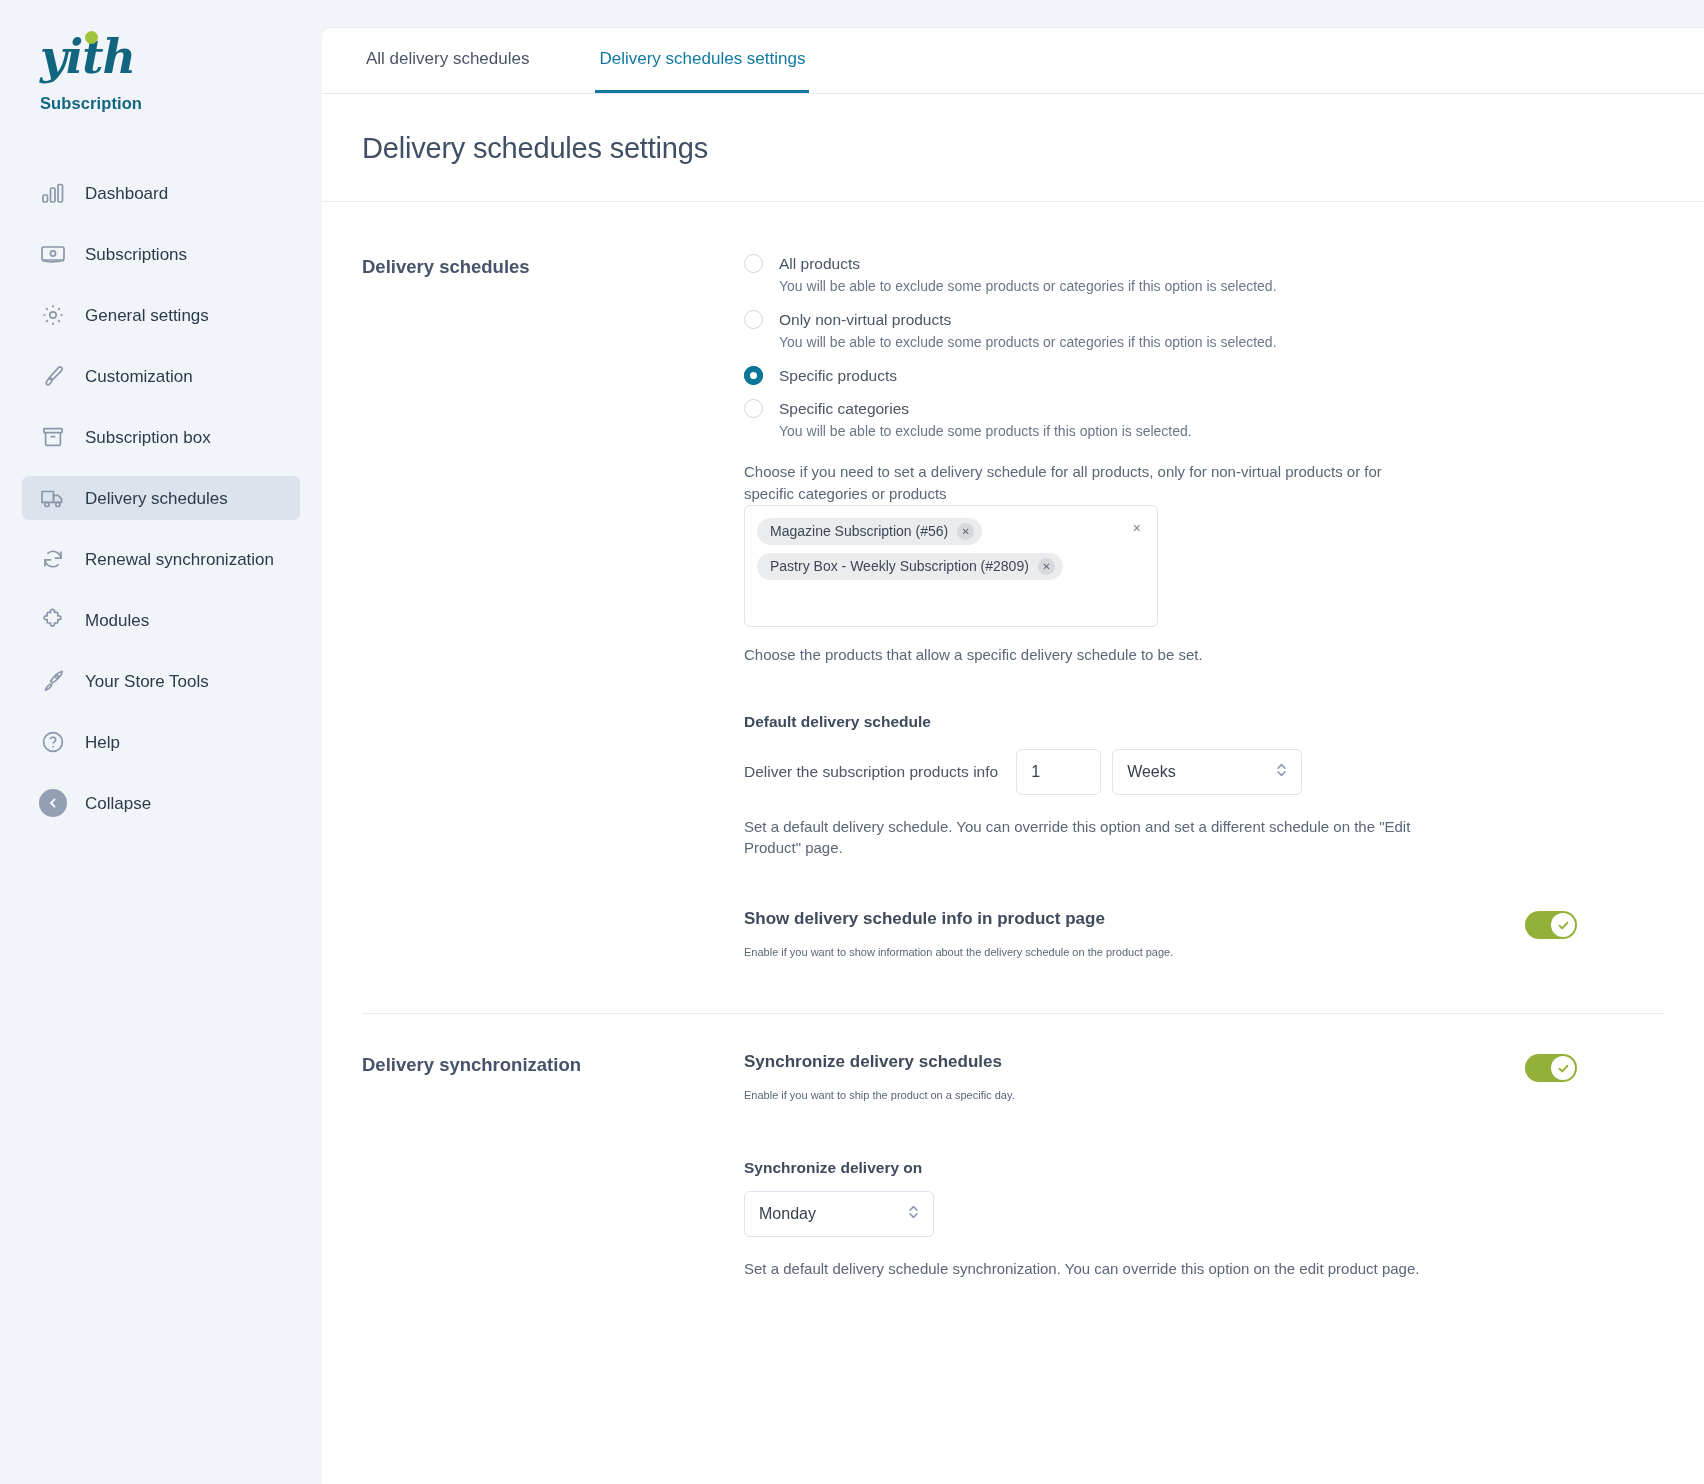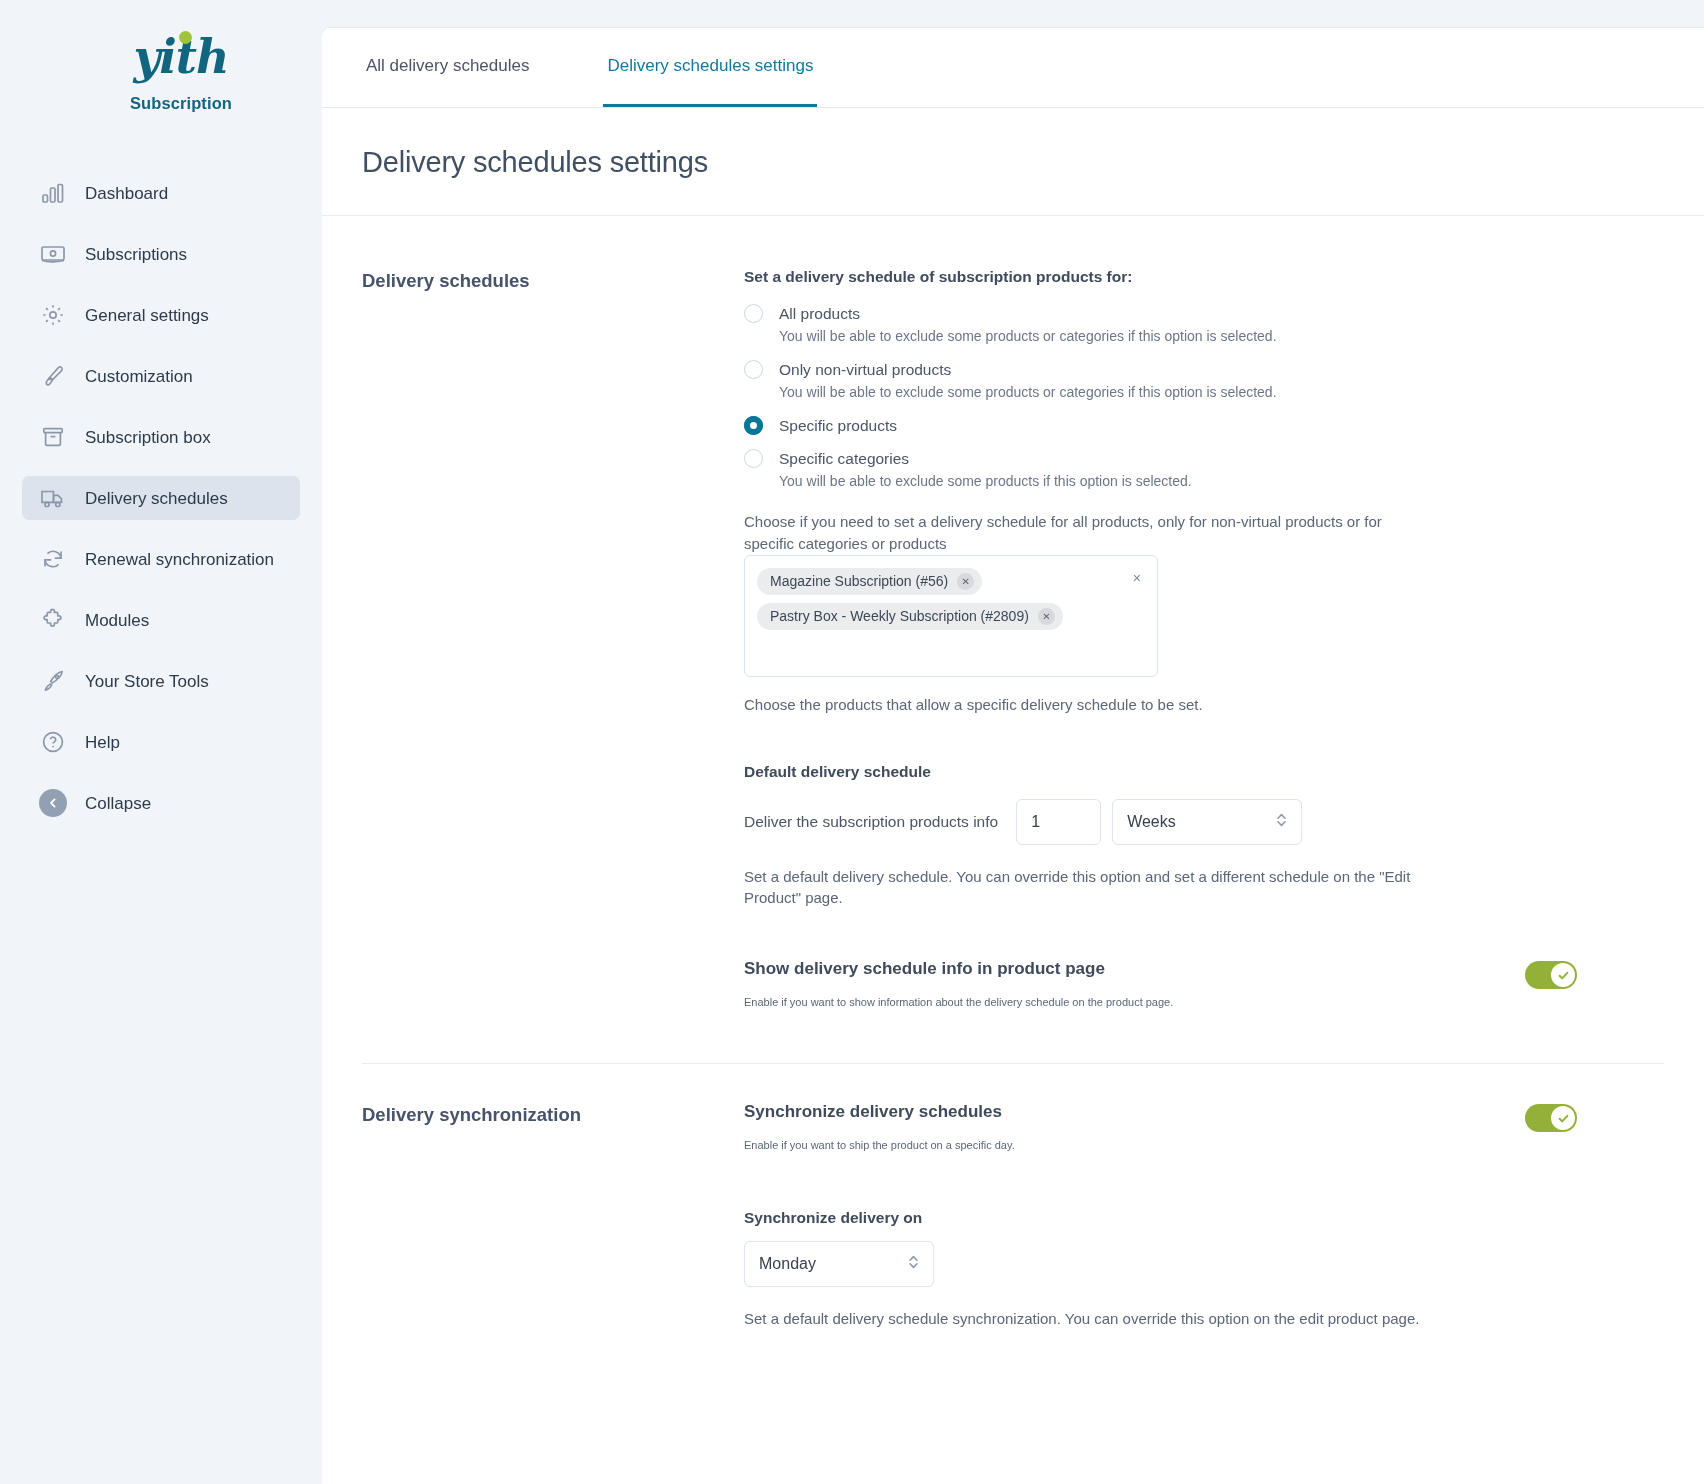--- a/index.html
+++ b/index.html
@@ -12,21 +12,20 @@
   }
   #app { display: flex; width: 1704px; height: 1484px; }
 
   
   .sidebar {
     width: 322px;
     min-width: 322px;
     background: #f1f5f9;
     padding-top: 34px;
     position: relative;
-    text-align: center;
   }
   .brand { padding-left: 40px; }
   .brand-logo {
     font-family: "DejaVu Serif", serif;
     font-style: italic;
     font-weight: 700;
     font-size: 46px;
     color: #12657f;
     line-height: 1;
     letter-spacing: -1px;
@@ -89,23 +88,22 @@
     border-top-left-radius: 8px;
     box-shadow: 0 0 0 1px #e7ebf0;
     display: flex;
     flex-direction: column;
     overflow: hidden;
   }
   .tabs {
     display: flex;
     border-bottom: 1px solid #e3e8ee;
     padding-left: 40px;
-    height: 80px;
+    height: 66px;
     align-items: stretch;
-    gap: 8px;
   }
   .tab {
     display: flex; align-items: center;
     font-size: 17px;
     color: #4a5568;
     padding: 0 4px;
     margin-right: 62px;
     cursor: pointer;
     border-bottom: 3px solid transparent;
     white-space: nowrap;
@@ -483,21 +481,20 @@
     <div class="page-head">
       <h1 class="page-title">Delivery schedules settings</h1>
     </div>
 
     <div class="content">
 
       <div class="section">
         <div class="section-title">Delivery schedules</div>
         <div class="section-body">
 
-          <div class="field-label">Set a delivery schedule of subscription products for:</div>
 
           <div class="radio-row">
             <span class="radio"></span>
             <span class="radio-label">All products</span>
           </div>
           <div class="radio-help">You will be able to exclude some products or categories if this option is selected.</div>
 
           <div class="radio-row">
             <span class="radio"></span>
             <span class="radio-label">Only non-virtual products</span>

